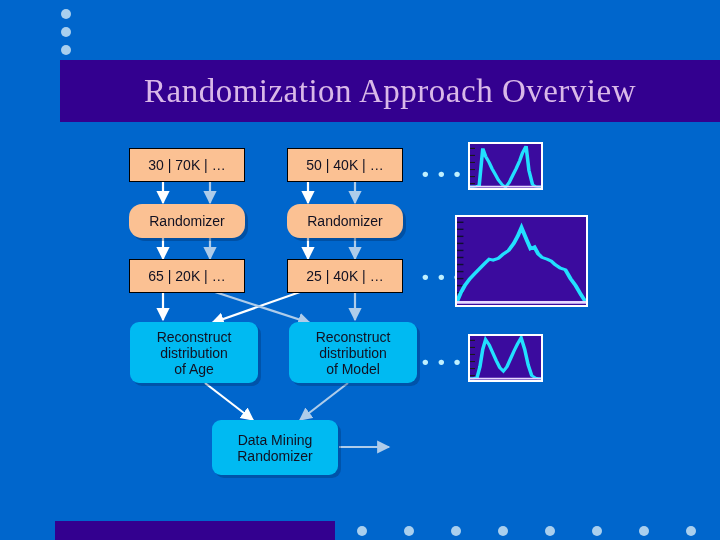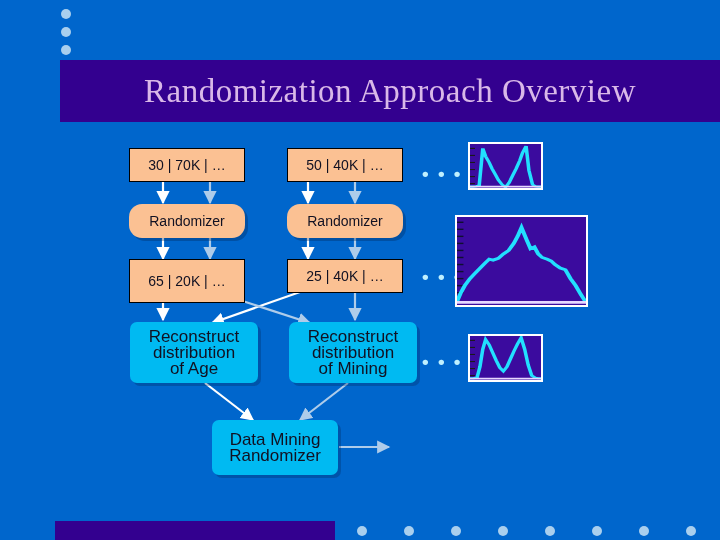--- a/index.html
+++ b/index.html
@@ -45,21 +45,21 @@
   }
   .box-rand{
     background:#fbc193;border-radius:13px;
     box-shadow:3px 3px 0 rgba(0,40,90,.35);
     font-size:14px;
   }
   .box-cyan{
     background:#00baf2;border-radius:9px;
     box-shadow:3px 3px 0 rgba(0,40,90,.30);
   }
-  .box-cyan.big{font-size:17px;line-height:16px;border-radius:7px;}
+  .box-cyan.big{font-size:14px;line-height:16px;}
 
   
   .ellip{
     position:absolute;color:#bff0ff;font-size:19px;
     letter-spacing:2px;font-weight:bold;line-height:1;
     white-space:nowrap;
   }
 
   
   .chart{
@@ -130,36 +130,36 @@
     <span>50 | 40K | …</span>
   </div>
 
   <div class="box box-rand" style="left:129px;top:204px;width:116px;height:34px;">
     <span>Randomizer</span>
   </div>
   <div class="box box-rand" style="left:287px;top:204px;width:116px;height:34px;">
     <span>Randomizer</span>
   </div>
 
-  <div class="box box-record" style="left:129px;top:259px;width:116px;height:44px;">
+  <div class="box box-record" style="left:129px;top:259px;width:116px;height:34px;">
     <span>65 | 20K | …</span>
   </div>
   <div class="box box-record" style="left:287px;top:259px;width:116px;height:34px;">
     <span>25 | 40K | …</span>
   </div>
 
   <div class="box box-cyan big" style="left:130px;top:322px;width:128px;height:61px;">
     <span>Reconstruct</span>
     <span>distribution</span>
     <span>of Age</span>
   </div>
   <div class="box box-cyan big" style="left:289px;top:322px;width:128px;height:61px;">
     <span>Reconstruct</span>
     <span>distribution</span>
-    <span>of Mining</span>
+    <span>of Model</span>
   </div>
 
   <div class="box box-cyan big" style="left:212px;top:420px;width:126px;height:55px;">
     <span>Data Mining</span>
     <span>Randomizer</span>
   </div>
 
   <div class="ellip" style="left:422px;top:164px;">• • •</div>
   <div class="ellip" style="left:422px;top:267px;">• • •</div>
   <div class="ellip" style="left:422px;top:352px;">• • •</div>

